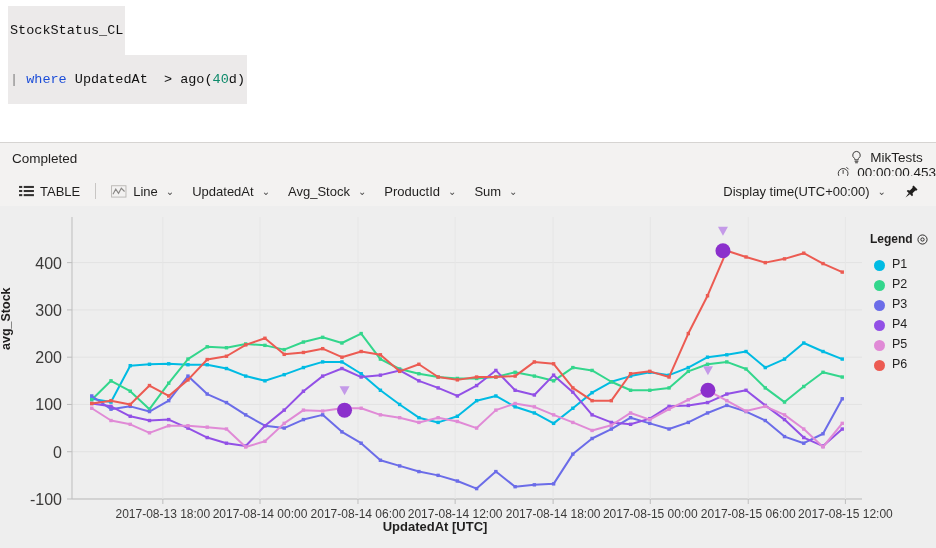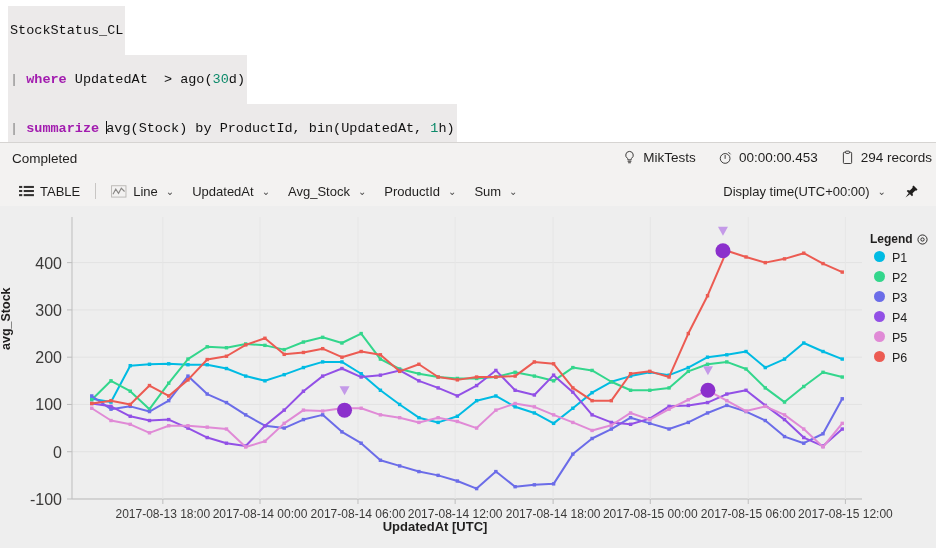--- a/index.html
+++ b/index.html
@@ -16,35 +16,35 @@
     position:absolute;left:0;top:0;width:936px;height:143px;
     background:#ffffff;
   }
   .code-lines{position:absolute;left:8px;top:6px;}
   .code-line{
     font-family:"Liberation Mono","DejaVu Sans Mono",monospace;
     font-size:13.5px;line-height:17px;white-space:pre;
     background:#eceaea;display:inline-block;padding:16px 2px;
   }
   .code-line.l1{background:#eceaea;}
-  .kw{color:#a21caf;font-weight:bold;}
+  .kw{color:#1d4ed8;font-weight:normal;}
   .pipe{color:#808080;}
   .num{color:#0d8a6a;}
   .plain{color:#111111;}
   .caret{display:inline-block;width:1px;height:13px;background:#111;
     vertical-align:-2px;margin:0 -1px;}
   .editor-sep{position:absolute;left:0;top:142px;width:936px;height:1px;background:#d6d4d2;}
 
   
   #status-bar{
     position:absolute;left:0;top:143px;width:936px;height:33px;
     background:#f3f2f1;
   }
   #status-text{position:absolute;left:12px;top:8px;font-size:13.5px;color:#201f1e;}
-  .status-right{position:absolute;right:0px;top:7px;display:flex;align-items:center;gap:0px;}
+  .status-right{position:absolute;right:0px;top:7px;display:flex;align-items:center;gap:0px;flex-direction:column;}
   .status-item{display:flex;align-items:center;gap:6px;margin-left:22px;font-size:13.5px;color:#201f1e;}
   .status-item svg{display:block;}
 
   
   #chart-toolbar{
     position:absolute;left:0;top:176px;width:936px;height:30px;
     background:#f3f2f1;border-bottom:3px solid #000000;
   }
   .tb-left{position:absolute;left:10px;top:0;height:30px;display:flex;align-items:center;}
   .tb-right{position:absolute;right:8px;top:0;height:30px;display:flex;align-items:center;}
@@ -76,35 +76,34 @@
   .xlabel{
     position:absolute;left:0;top:519px;width:870px;text-align:center;
     font-size:13px;font-weight:bold;color:#201f1e;
   }
   .tick-y{position:absolute;font-size:16px;color:#3b3a39;text-align:right;width:42px;}
   .tick-x{position:absolute;font-size:12px;color:#3b3a39;text-align:center;white-space:nowrap;}
 
   
   #legend{position:absolute;left:868px;top:232px;width:68px;}
   #legend-title{display:flex;align-items:center;gap:4px;font-size:12px;font-weight:bold;color:#201f1e;margin-bottom:5px;margin-left:2px;}
-  .legend-row{display:flex;align-items:flex-start;gap:7px;height:20px;margin-left:6px;}
+  .legend-row{display:flex;align-items:flex-end;gap:7px;height:20px;margin-left:6px;}
   .legend-dot{width:11px;height:11px;border-radius:50%;flex:0 0 auto;}
   .legend-label{font-size:12.5px;color:#201f1e;}
   .legend-gear{width:11px;height:11px;}
 </style>
 </head>
 <body>
 
 <div class="app">
 
   <div id="query-editor">
     <div class="code-lines">
       <div><span class="code-line l1"><span class="plain">StockStatus_CL</span></span></div>
-      <div><span class="code-line"><span class="pipe">|</span><span class="plain"> </span><span class="kw">where</span><span class="plain"> </span><span class="plain">UpdatedAt</span><span class="plain">  </span><span class="plain">&gt; ago(</span><span class="num">30</span><span class="plain">d)</span></span></div>
-      <div><span class="code-line"><span class="pipe">|</span><span class="plain"> </span><span class="kw">summarize</span><span class="plain"> </span><span class="caret"></span><span class="plain">avg(Stock) by ProductId, bin(UpdatedAt, </span><span class="num">1</span><span class="plain">h)</span></span></div>
+      <div><span class="code-line"><span class="pipe">|</span><span class="plain"> </span><span class="kw">where</span><span class="plain"> </span><span class="plain">UpdatedAt</span><span class="plain">  </span><span class="plain">&gt; ago(</span><span class="num">40</span><span class="plain">d)</span></span></div>
     </div>
     <div class="editor-sep"></div>
   </div>
 
   <div id="status-bar">
     <div id="status-text">Completed</div>
     <div class="status-right">
       <div class="status-item">
         <span>
           <svg width="15" height="15" viewBox="0 0 16 16">

